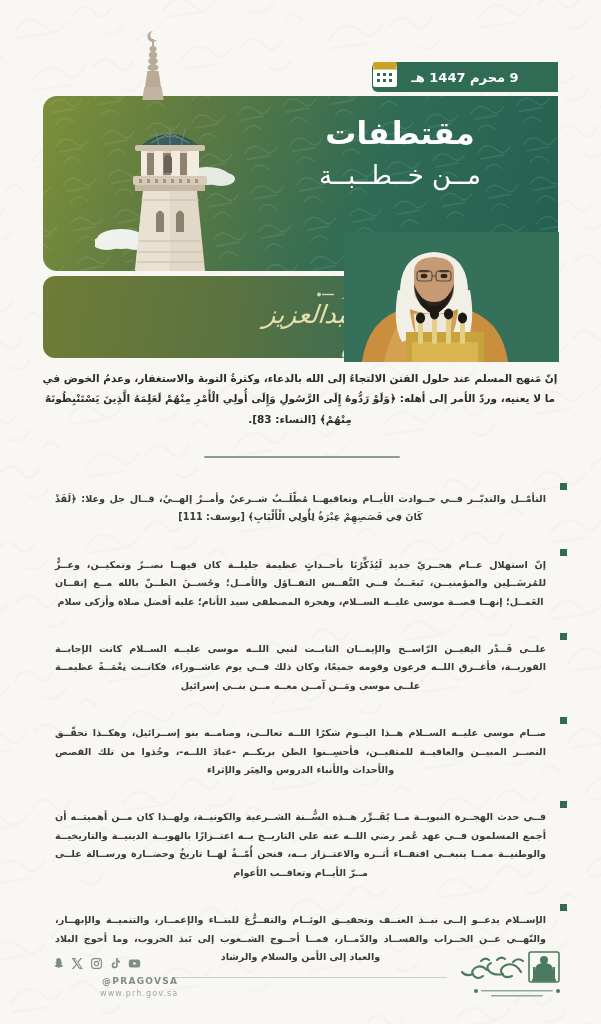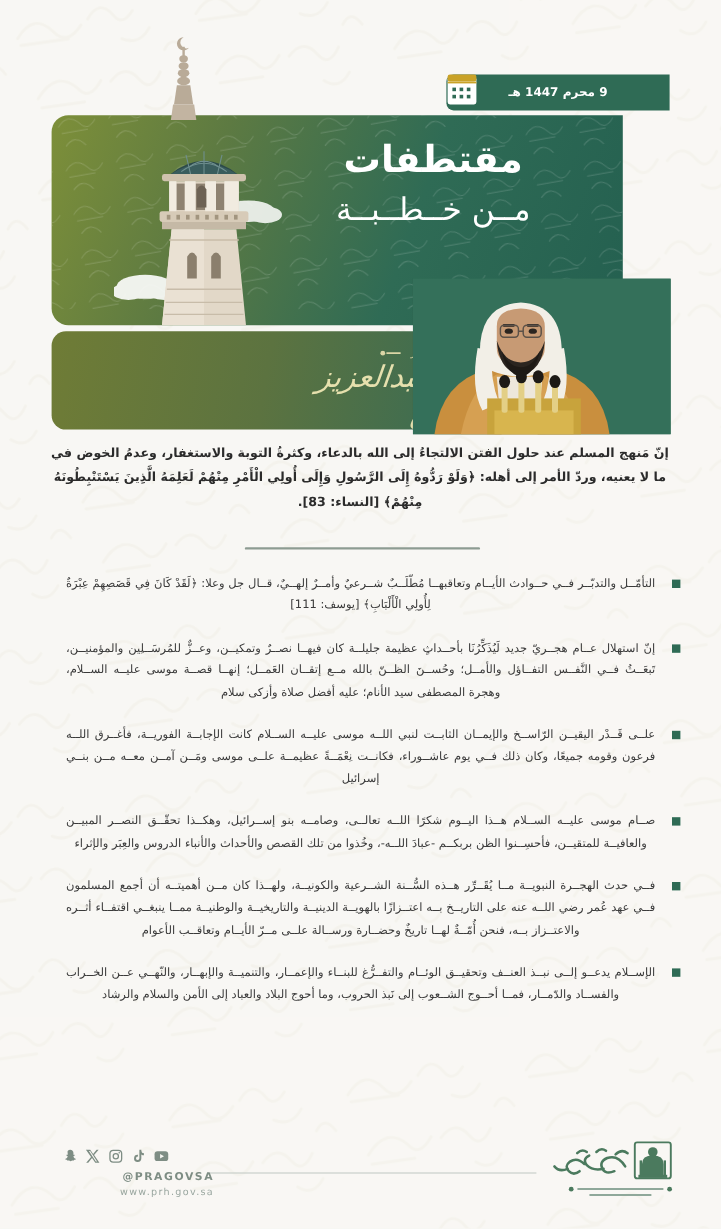--- a/index.html
+++ b/index.html
@@ -41,21 +41,21 @@
     background: #2f6b55;
     border-radius: 6px 0 0 6px;
     display: flex;
     align-items: center;
     justify-content: center;
     gap: 8px;
     z-index: 6;
   }
   .date-badge .date-text {
     color: #ffffff;
-    font-size: 10px;
+    font-size: 13px;
     font-weight: bold;
     letter-spacing: .2px;
     direction: rtl;
   }
   .cal-icon {
     position: absolute;
     left: -2px;
     top: -4px;
     width: 30px;
     height: 32px;
@@ -69,21 +69,21 @@
     width: 28px;
     height: 75px;
     z-index: 4;
   }
 
   
   .hero {
     position: absolute;
     top: 96px;
     left: 43px;
-    width: 476px;
+    width: 515px;
     height: 175px;
     border-radius: 14px 0 0 14px;
     overflow: hidden;
     background: linear-gradient(110deg, #7d8f39 0%, #5d7a42 28%, #2f6b55 62%, #246050 100%);
     z-index: 3;
   }
   .hero-texture { position: absolute; inset: 0; opacity: .16; }
 
   .minaret-wrap {
     position: absolute;
@@ -219,23 +219,24 @@
     margin-top: 5px;
     margin-left: 14px;
   }
   .bullet-text {
     flex: 1 1 auto;
     color: #3a3a3a;
     font-size: 9.6px;
     line-height: 1.92;
     text-align: justify;
     text-align-last: center;
-    font-weight: normal;
+    font-weight: bold;
     letter-spacing: -.05px;
     padding-left: 22px;
+    margin-top: 12px;
   }
 
   
   .footer-social {
     position: absolute;
     left: 52px;
     bottom: 24px;
     direction: ltr;
     text-align: right;
   }

